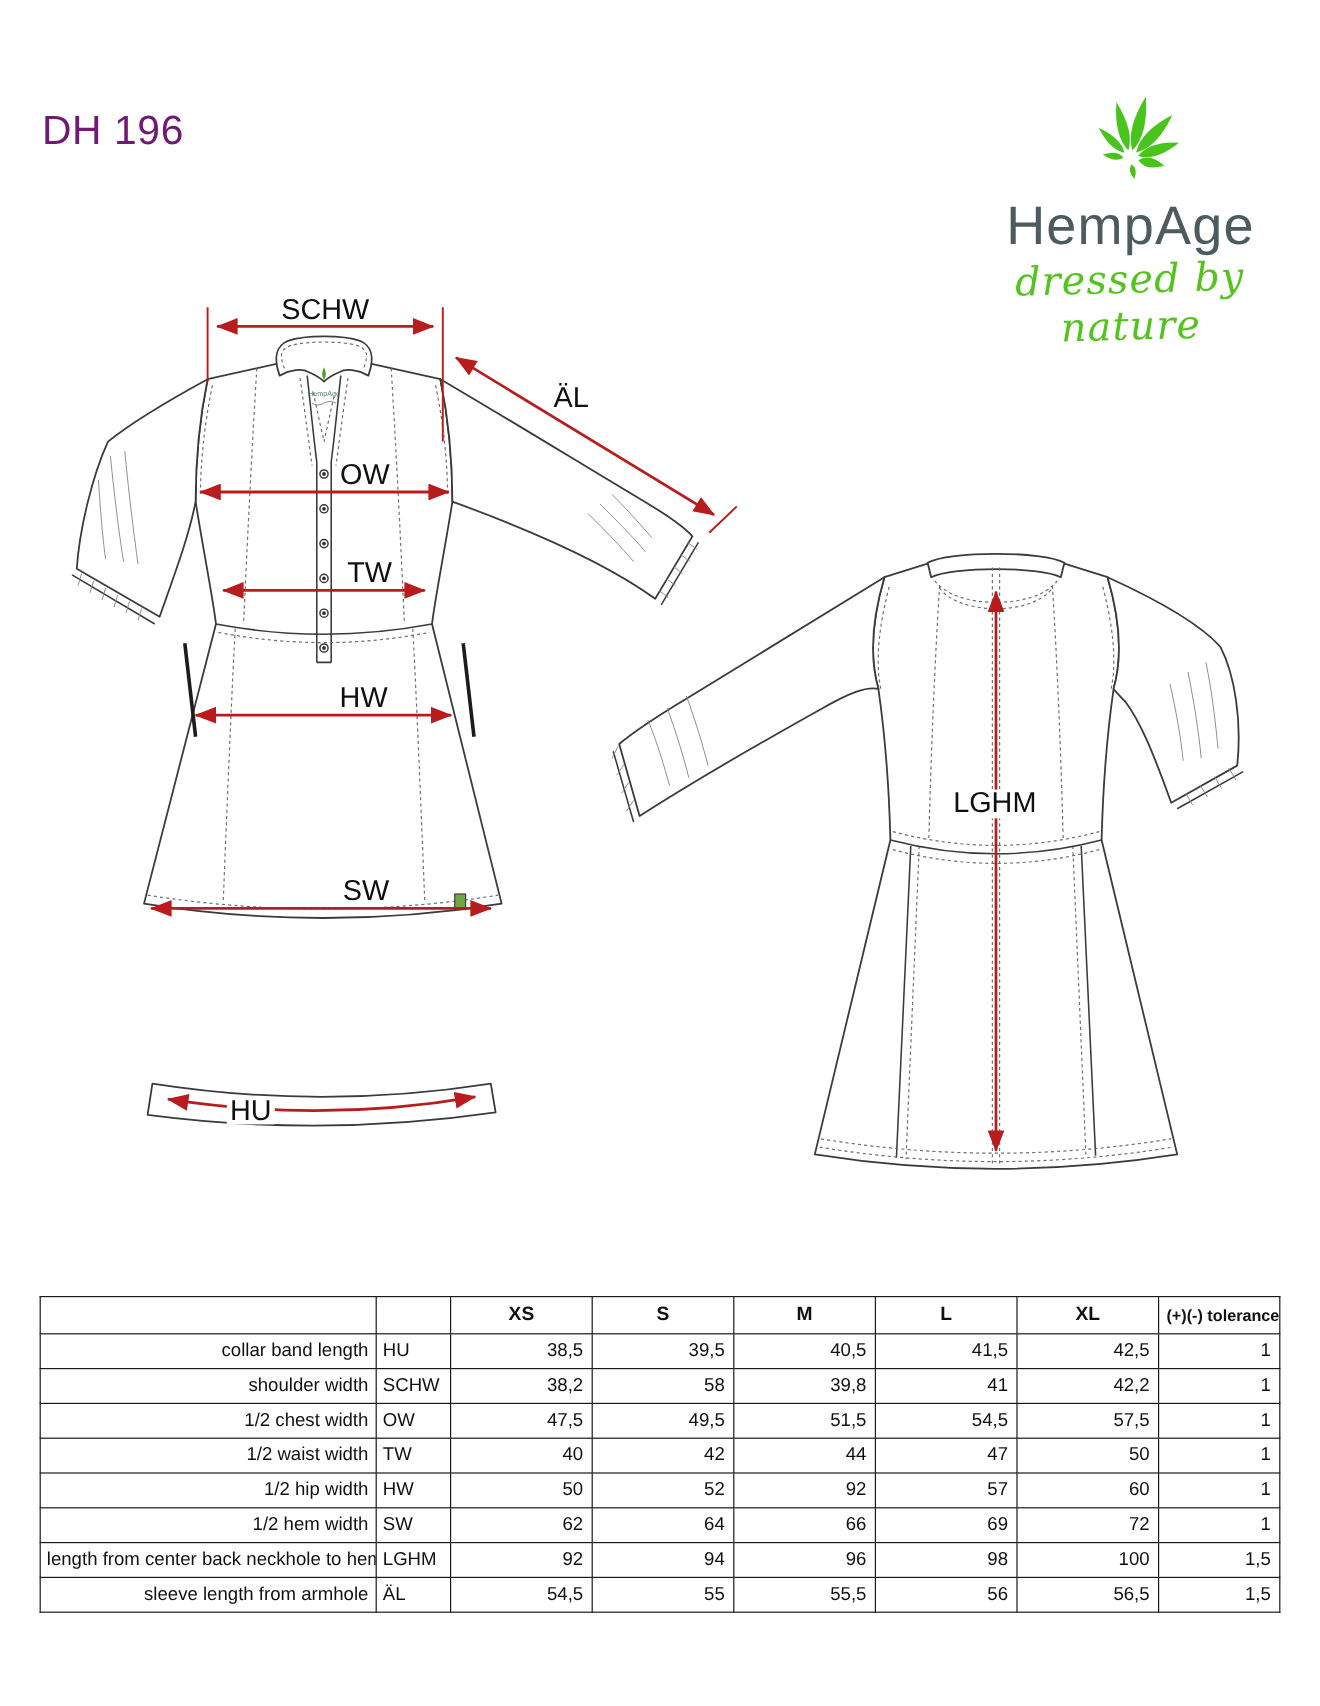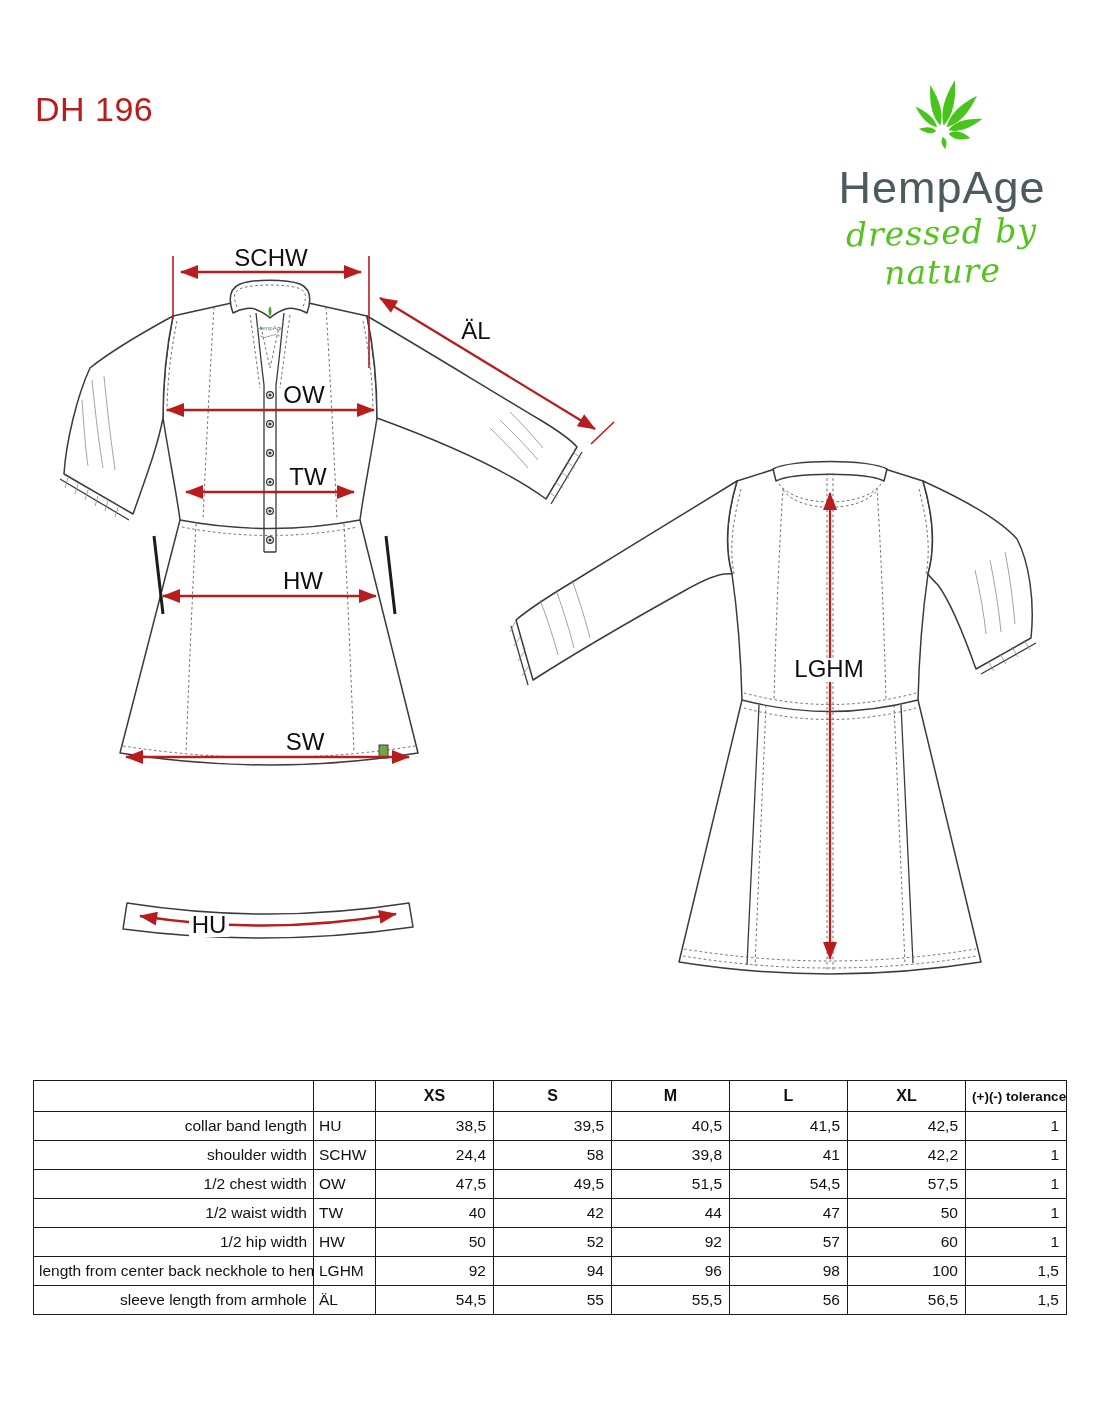--- a/index.html
+++ b/index.html
@@ -1,19 +1,19 @@
 <!DOCTYPE html>
 <html><head>
 <meta charset="utf-8">
 <style>
   html,body{margin:0;padding:0;background:#fff;}
   #page{position:relative;width:1100px;height:1422px;background:#ffffff;overflow:hidden;
         font-family:"Liberation Sans",sans-serif;color:#111;}
   
-  #doc-title{position:absolute;left:35px;top:90px;font-size:34px;letter-spacing:.5px;color:#b91c1c;}
+  #doc-title{position:absolute;left:35px;top:90px;font-size:34px;letter-spacing:.5px;color:#701a75;}
   
   #logo{position:absolute;left:812px;top:72px;width:260px;text-align:center;}
   #logo .leaf{display:block;margin:0 auto;}
   #brand{font-size:45px;font-weight:500;color:#4b5b5e;letter-spacing:1px;line-height:1.05;}
   #tagline{font-family:"DejaVu Serif",serif;font-style:italic;font-size:33px;color:#55c31e;
            margin-top:2px;transform:rotate(-1.5deg);letter-spacing:1px;}
   
   #drawing{position:absolute;left:0;top:232px;}
   .cloth{fill:#ffffff;stroke:#3b3b3b;stroke-width:1.5;stroke-linejoin:round;}
   .line{fill:none;stroke:#3b3b3b;stroke-width:1.3;}
@@ -218,21 +218,21 @@
           <td class="num">38,5</td>
           <td class="num">39,5</td>
           <td class="num">40,5</td>
           <td class="num">41,5</td>
           <td class="num">42,5</td>
           <td class="num">1</td>
         </tr>
         <tr>
           <td class="desc">shoulder width</td>
           <td class="code">SCHW</td>
-          <td class="num">24,4</td>
+          <td class="num">38,2</td>
           <td class="num">58</td>
           <td class="num">39,8</td>
           <td class="num">41</td>
           <td class="num">42,2</td>
           <td class="num">1</td>
         </tr>
         <tr>
           <td class="desc">1/2 chest width</td>
           <td class="code">OW</td>
           <td class="num">47,5</td>
@@ -253,20 +253,30 @@
           <td class="num">1</td>
         </tr>
         <tr>
           <td class="desc">1/2 hip width</td>
           <td class="code">HW</td>
           <td class="num">50</td>
           <td class="num">52</td>
           <td class="num">92</td>
           <td class="num">57</td>
           <td class="num">60</td>
+          <td class="num">1</td>
+        </tr>
+        <tr>
+          <td class="desc">1/2 hem width</td>
+          <td class="code">SW</td>
+          <td class="num">62</td>
+          <td class="num">64</td>
+          <td class="num">66</td>
+          <td class="num">69</td>
+          <td class="num">72</td>
           <td class="num">1</td>
         </tr>
         <tr>
           <td class="desc">length from center back neckhole to hem</td>
           <td class="code">LGHM</td>
           <td class="num">92</td>
           <td class="num">94</td>
           <td class="num">96</td>
           <td class="num">98</td>
           <td class="num">100</td>

